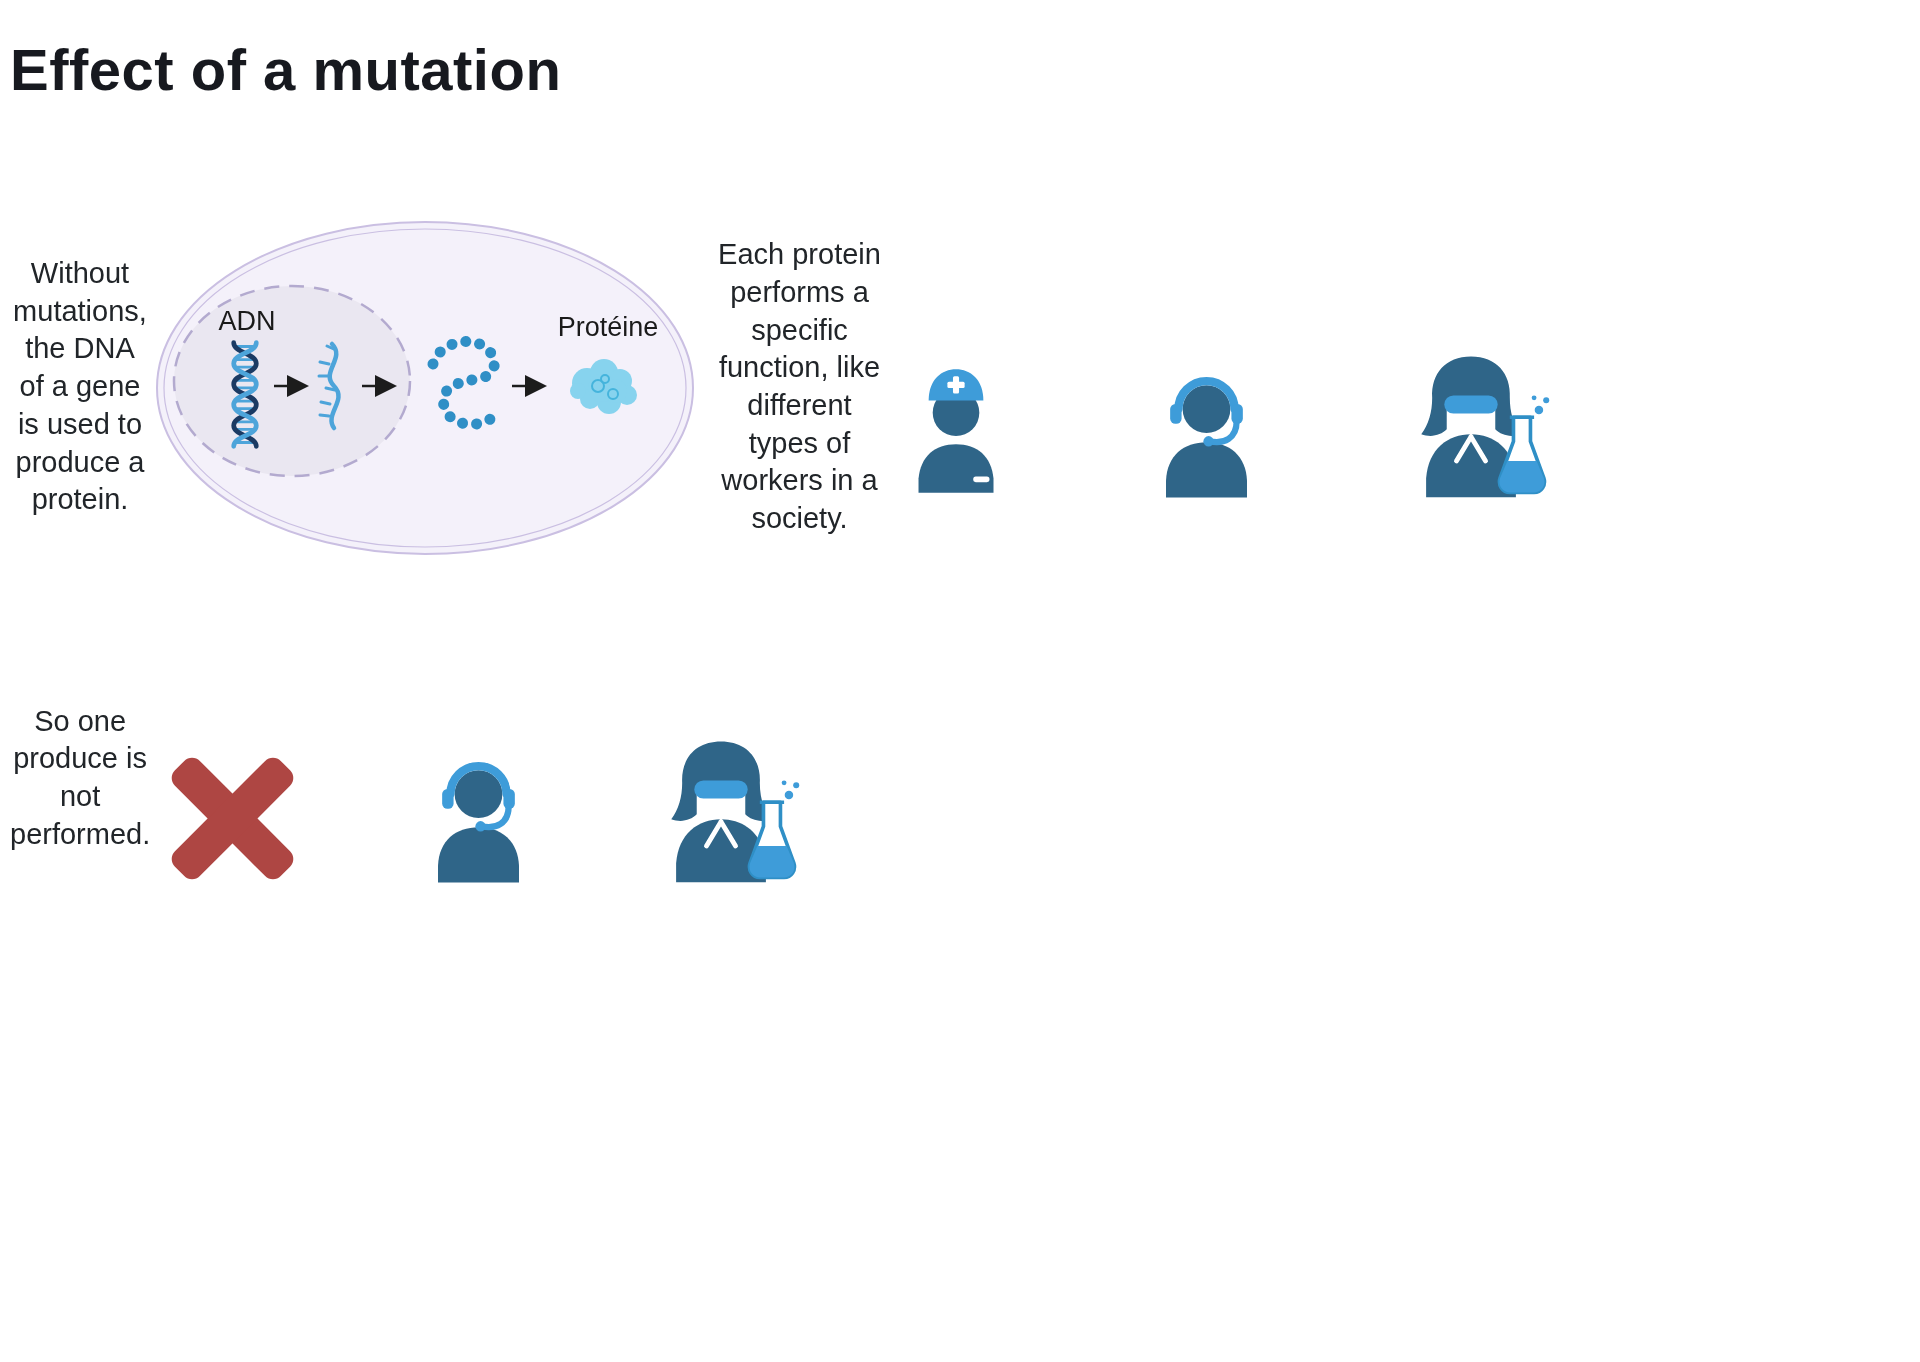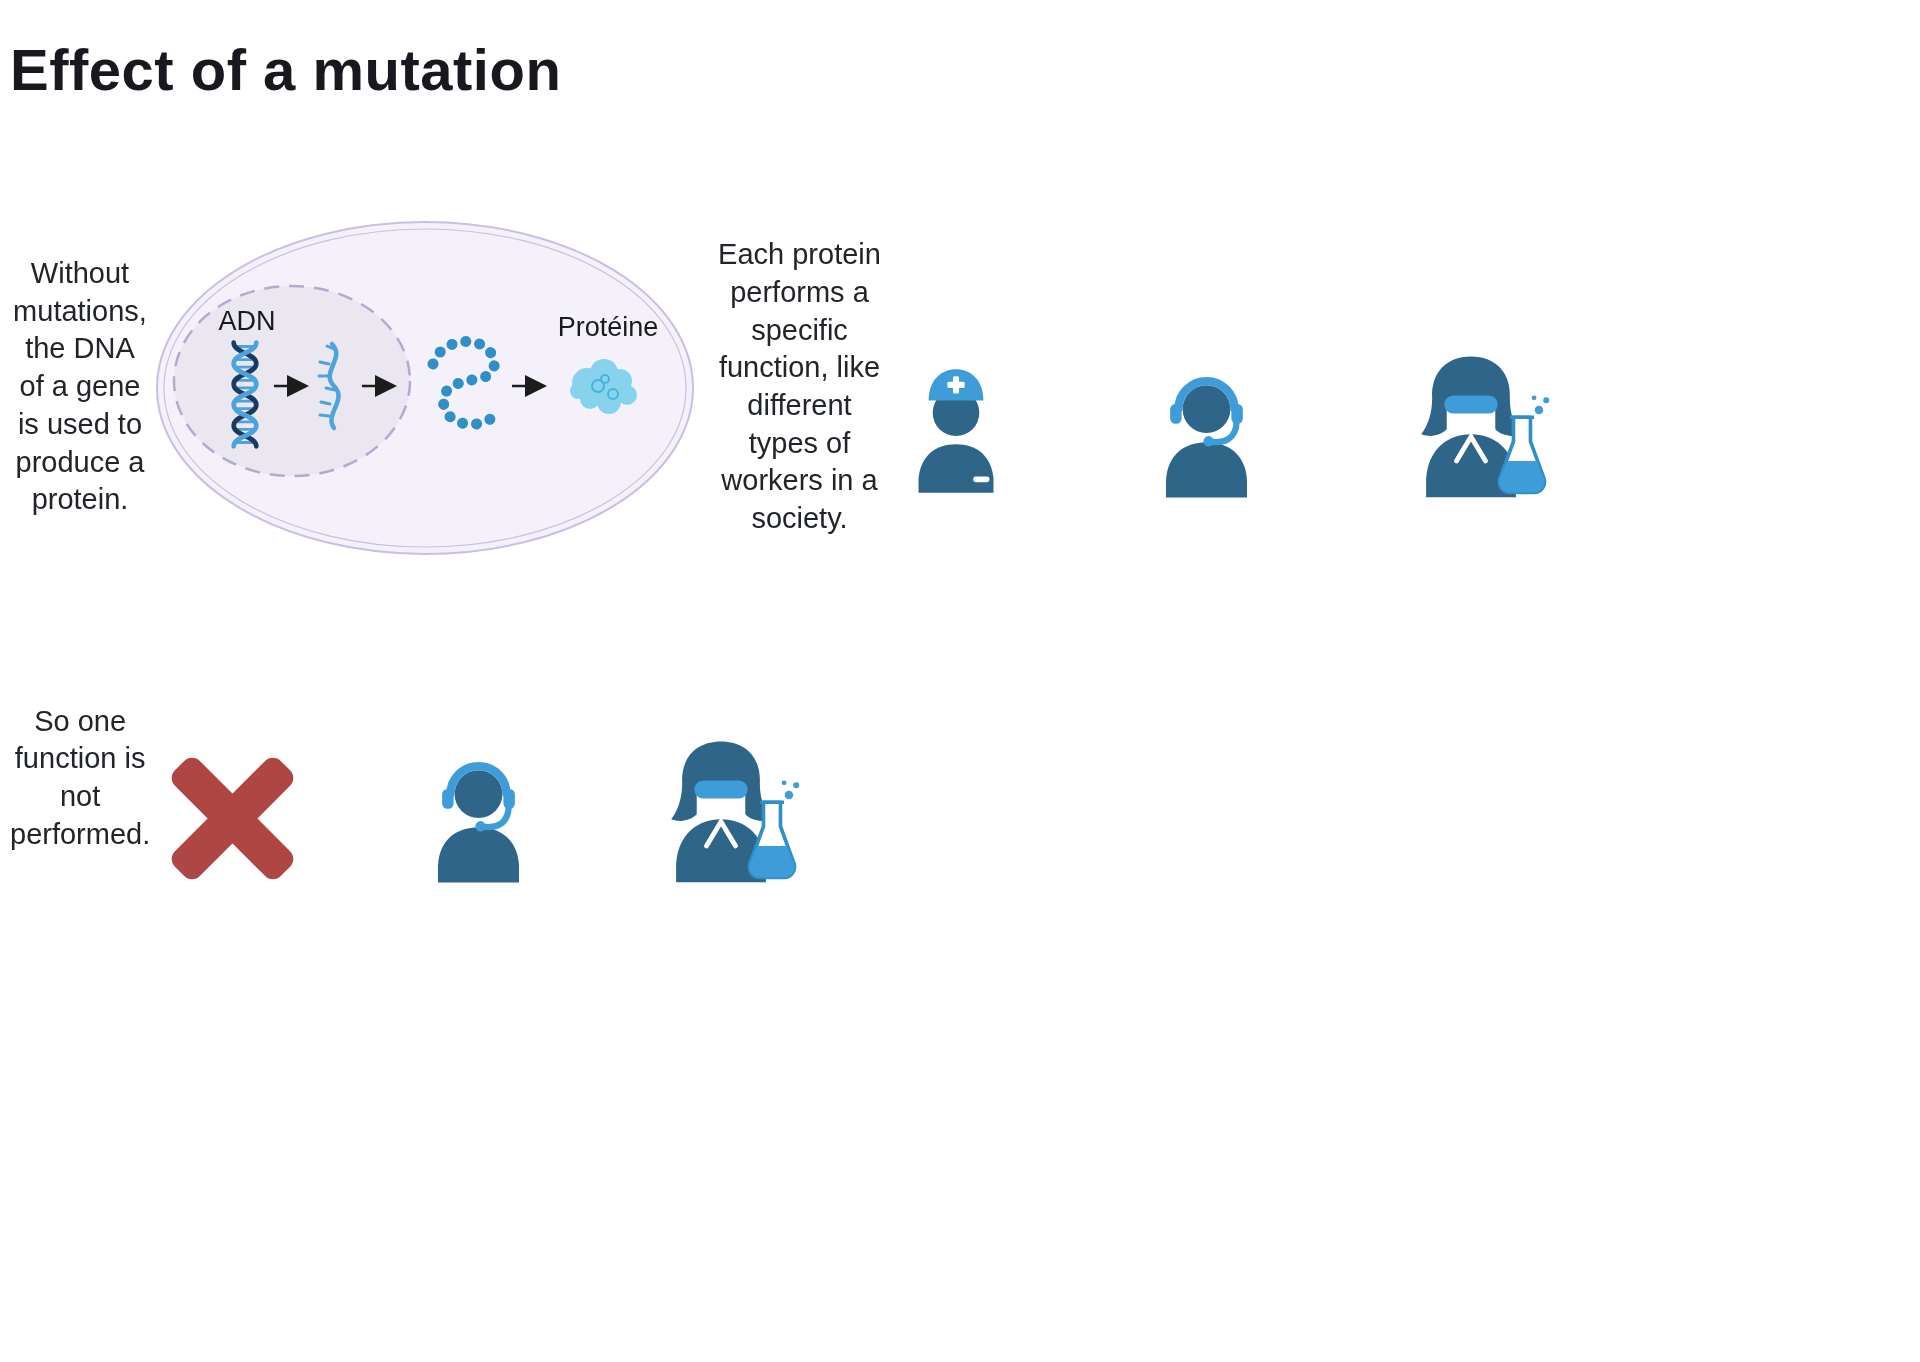--- a/index.html
+++ b/index.html
@@ -169,21 +169,21 @@
             <use href="#sym-headset"></use>
           </svg>
         <svg width="158" height="182" viewBox="0 0 130 150">
             <use href="#sym-scientist"></use>
           </svg>
       </div>
     </section>
 
 
     <section class="quad">
-      <p class="caption cap-br">So one function is not performed.</p>
+      <p class="caption cap-br">So one produce is not performed.</p>
       <div class="icon-row icon-row-bottom">
         <svg width="165" height="165" viewBox="0 0 150 150">
             <use href="#sym-cross"></use>
           </svg>
         <svg width="135" height="156" viewBox="0 0 130 150">
             <use href="#sym-headset"></use>
           </svg>
         <svg width="158" height="182" viewBox="0 0 130 150">
             <use href="#sym-scientist"></use>
           </svg>

